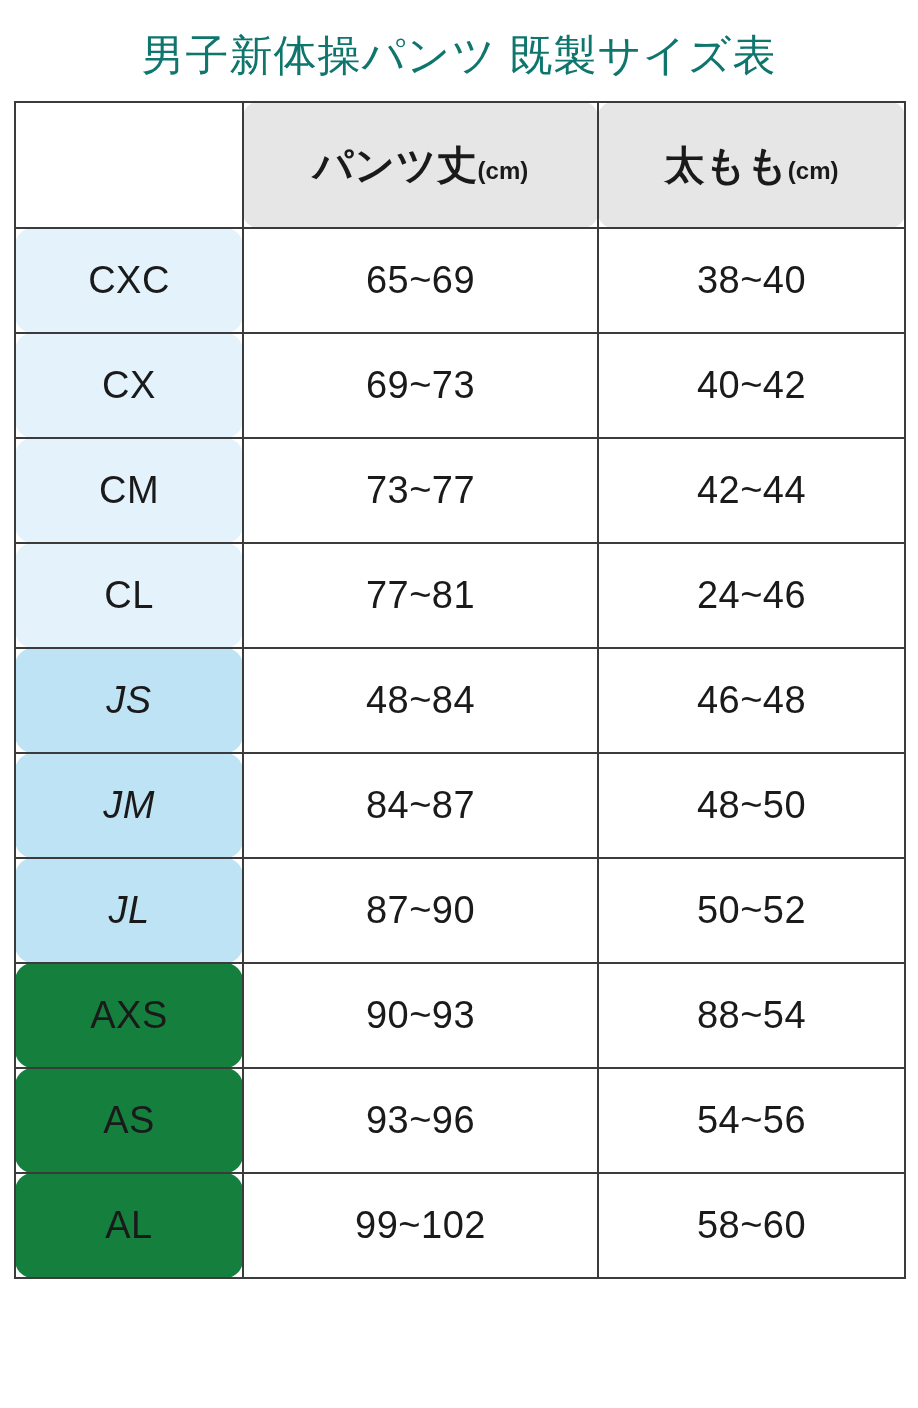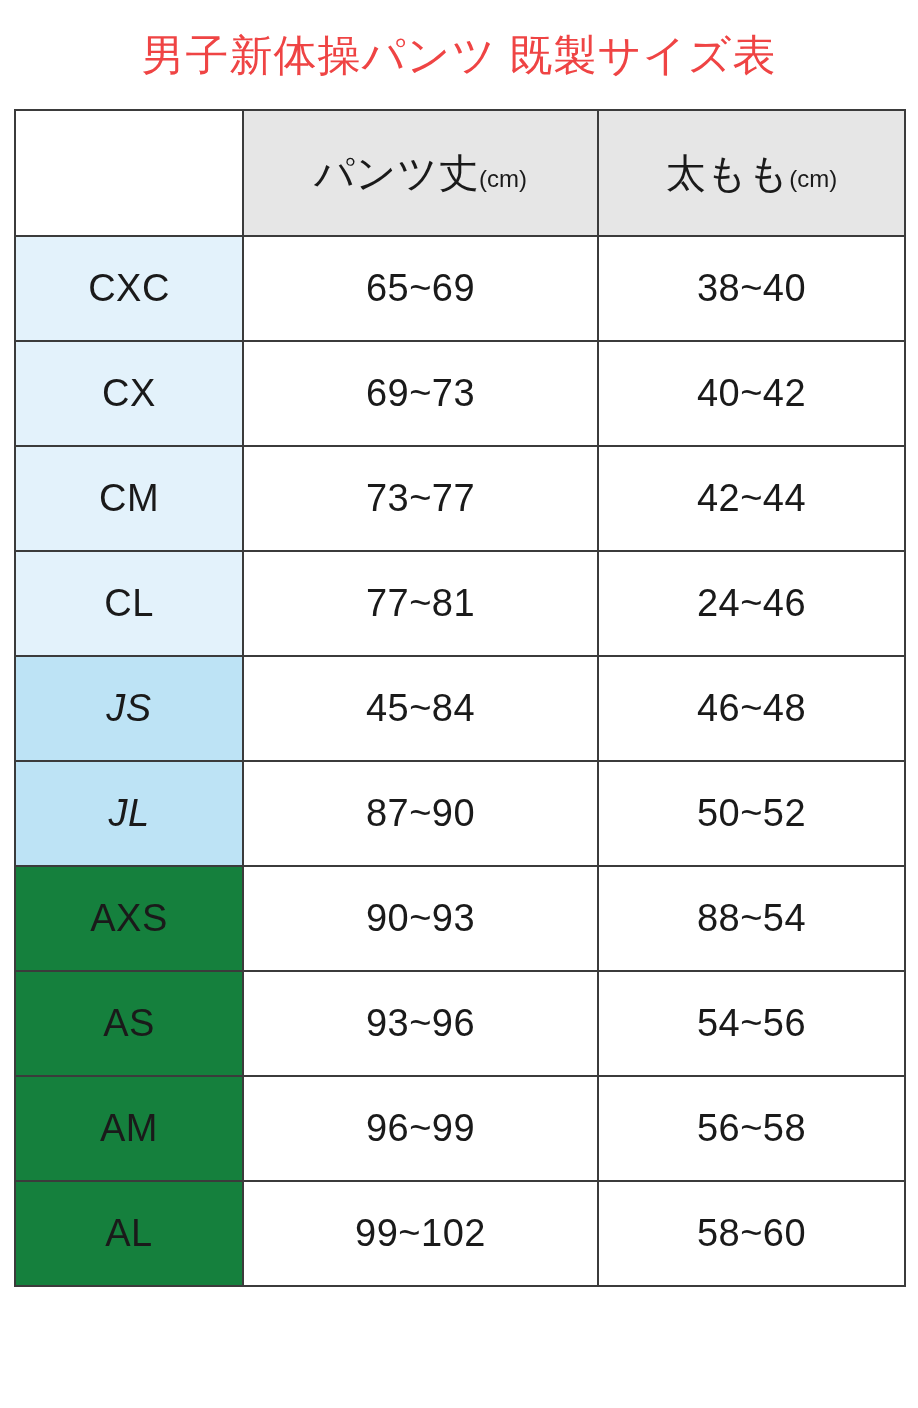--- a/index.html
+++ b/index.html
@@ -18,23 +18,23 @@
     position: relative;
     width: 918px;
     height: 1408px;
     box-sizing: border-box;
   }
   .title {
     text-align: center;
     font-size: 43px;
     font-weight: 500;
     letter-spacing: 1px;
-    color: #ef4444;
+    color: #0f766e;
     padding-top: 32px;
-    padding-bottom: 30px;
+    padding-bottom: 22px;
     line-height: 1.1;
     white-space: nowrap;
   }
   .table-wrap {
     margin: 0 14px;
   }
   table.size-table {
     width: 890px;
     border-collapse: collapse;
     table-layout: fixed;
@@ -50,34 +50,36 @@
   }
   col.c-label { width: 228px; }
   col.c-len   { width: 355px; }
   col.c-thigh { width: 307px; }
 
   
   tr.head th {
     height: 124px;
     background: #e6e6e6;
     font-size: 40px;
-    font-weight: 400;
+    font-weight: 700;
     letter-spacing: 0.5px;
+    border-radius: 15px;
   }
   tr.head th.corner {
     background: #ffffff;
   }
   .unit {
     font-size: 24px;
     letter-spacing: 0;
   }
   
   td.label {
     font-size: 38px;
     letter-spacing: 0.5px;
+    border-radius: 18px;
   }
   td.val {
     font-size: 38px;
     letter-spacing: 0.5px;
     background: #ffffff;
     margin-top: 42px;
   }
   .tone-1 { background: #e3f2fb; }
   .tone-2 { background: #bde3f5; font-style: italic; }
   .tone-3 { background: #15803d; }
@@ -123,44 +125,44 @@
             <td class="val">73~77</td>
             <td class="val">42~44</td>
           </tr>
           <tr>
             <td class="label tone-1">CL</td>
             <td class="val">77~81</td>
             <td class="val">24~46</td>
           </tr>
           <tr>
             <td class="label tone-2">JS</td>
-            <td class="val">45~84</td>
+            <td class="val">48~84</td>
             <td class="val">46~48</td>
+          </tr>
+          <tr>
+            <td class="label tone-2">JM</td>
+            <td class="val">84~87</td>
+            <td class="val">48~50</td>
           </tr>
           <tr>
             <td class="label tone-2">JL</td>
             <td class="val">87~90</td>
             <td class="val">50~52</td>
           </tr>
           <tr>
             <td class="label tone-3">AXS</td>
             <td class="val">90~93</td>
             <td class="val">88~54</td>
           </tr>
           <tr>
             <td class="label tone-3">AS</td>
             <td class="val">93~96</td>
             <td class="val">54~56</td>
           </tr>
           <tr>
-            <td class="label tone-3">AM</td>
-            <td class="val">96~99</td>
-            <td class="val">56~58</td>
-          </tr>
-          <tr>
             <td class="label tone-3">AL</td>
             <td class="val">99~102</td>
             <td class="val">58~60</td>
           </tr>
         </tbody>
     </table>
   </div>
 
 </div>
 

